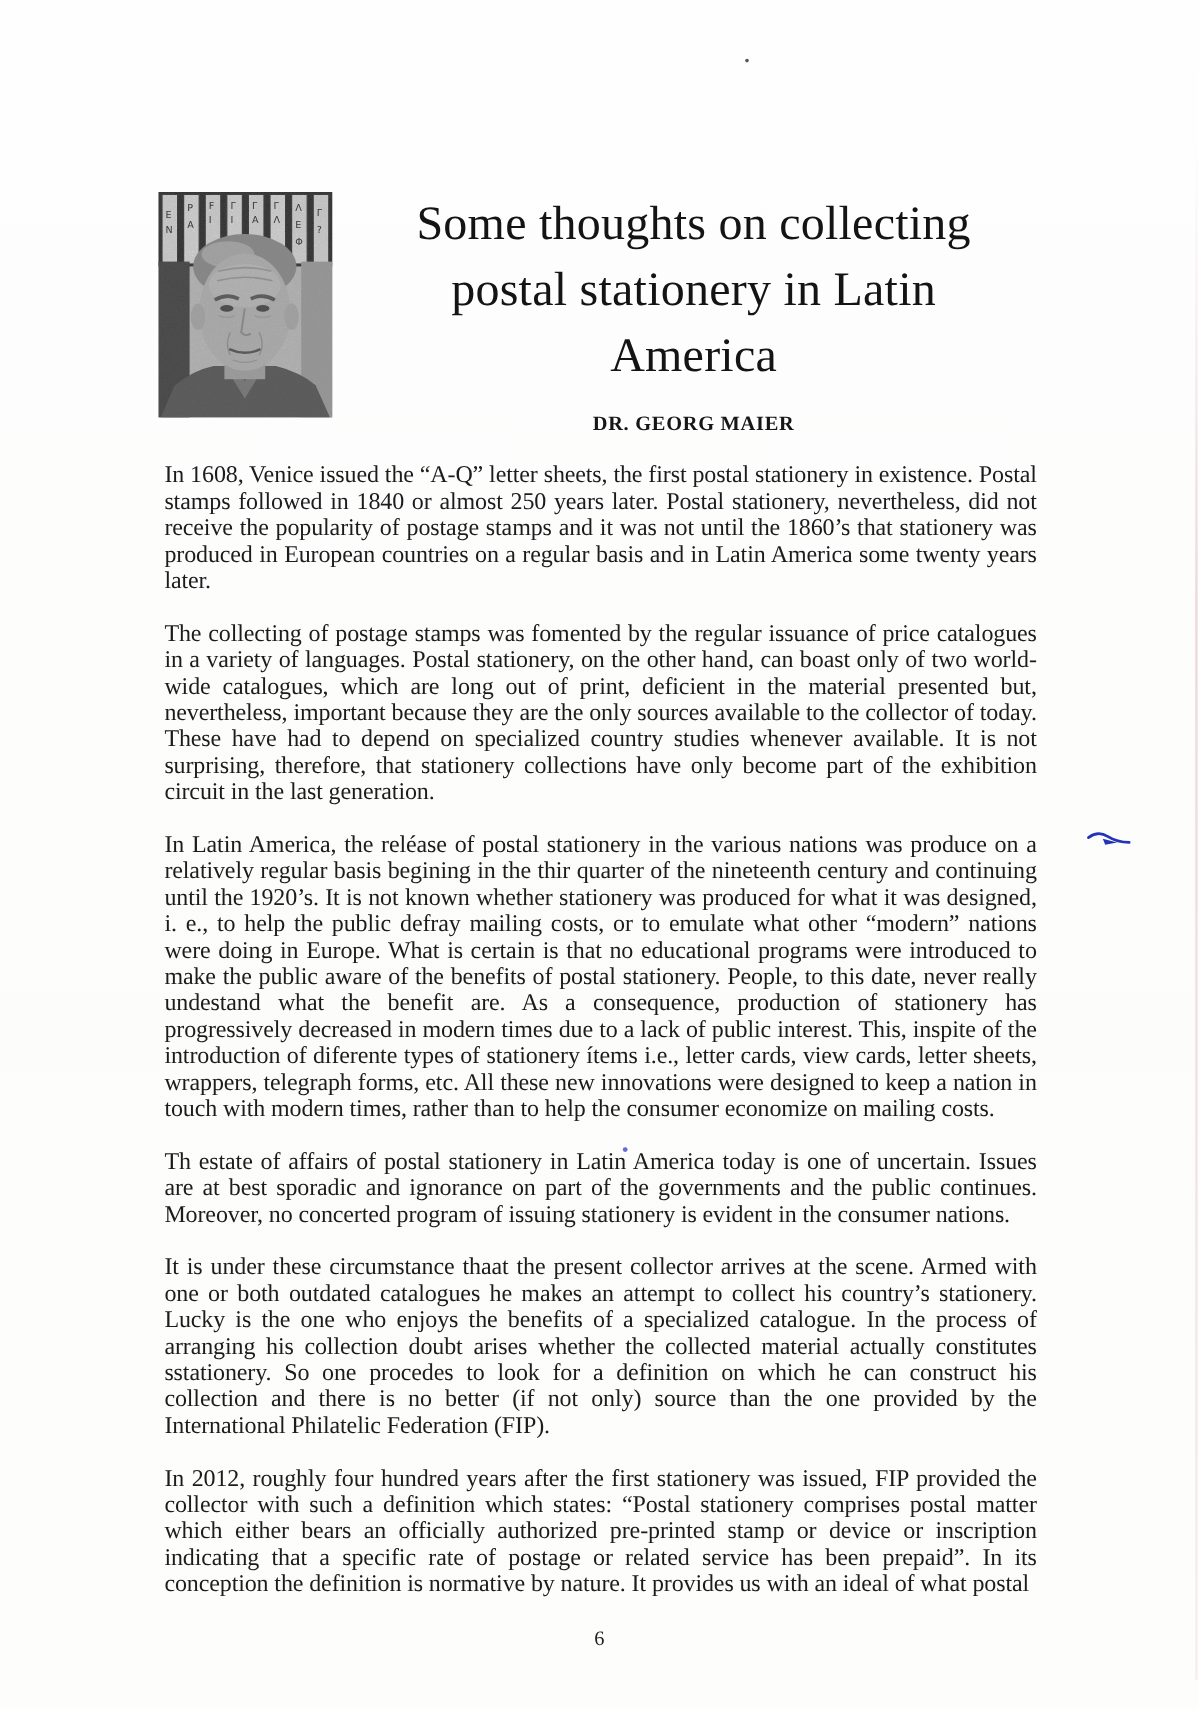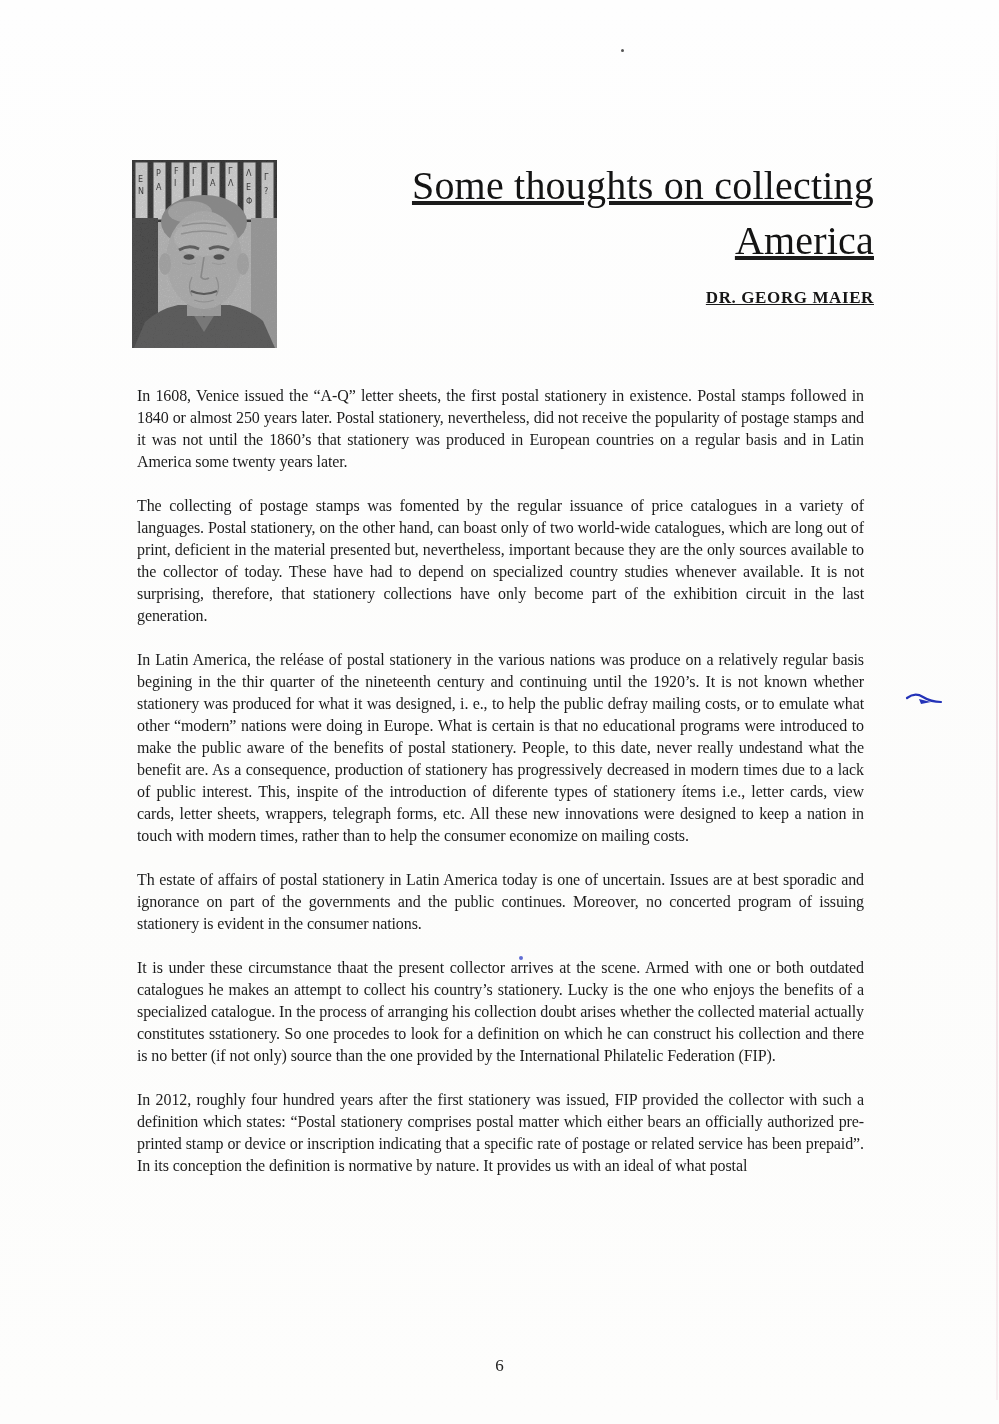--- a/index.html
+++ b/index.html
@@ -18,22 +18,21 @@
   .photo {
     position: absolute;
     left: 132px; top: 160px;
     width: 145px; height: 188px;
   }
   .photo svg { display: block; width: 100%; height: 100%; }
   .title-block {
     position: absolute;
     left: 282px; top: 158px;
     width: 592px;
-    text-align: right;
-    text-decoration: underline;
+    text-align: center;
   }
   .title-line {
     font-size: 40px;
     line-height: 55px;
     font-weight: 400;
     color: #141414;
     letter-spacing: 0.2px;
   }
   .author {
     margin-top: 20px;
@@ -42,21 +41,21 @@
     letter-spacing: 0.6px;
     color: #161616;
   }
   .article {
     position: absolute;
     left: 137px; top: 385px;
     width: 727px;
   }
   .article p {
     margin: 0 0 22px 0;
-    font-size: 16px;
+    font-size: 20px;
     line-height: 22px;
     text-align: justify;
     letter-spacing: -0.1px;
     color: #1c1c1c;
   }
   .page-number {
     position: absolute;
     top: 1356px; left: 0;
     width: 100%;
     text-align: center;
@@ -170,20 +169,21 @@
 
       <path d="M59,131 Q72,137 85,131" stroke="#484848" stroke-width="2" fill="none"></path>
       <path d="M62,140 Q72,144 82,140" stroke="#9a9a9a" stroke-width="1" fill="none"></path>
 
       <rect width="145" height="188" filter="url(#grain)" opacity="0.35"></rect>
     </svg>
   </div>
 
   <div class="title-block">
     <div class="title-line">Some thoughts on collecting</div>
+    <div class="title-line">postal stationery in Latin</div>
     <div class="title-line">America</div>
     <div class="author">DR. GEORG MAIER</div>
   </div>
 
   <div class="article">
     <p>In 1608, Venice issued the “A-Q” letter sheets, the first postal stationery in existence. Postal stamps followed in 1840 or almost 250 years later. Postal stationery, nevertheless, did not receive the popularity of postage stamps and it was not until the 1860’s that stationery was produced in European countries on a regular basis and in Latin America some twenty years later.</p>
     <p>The collecting of postage stamps was fomented by the regular issuance of price catalogues in a variety of languages. Postal stationery, on the other hand, can boast only of two world-wide catalogues, which are long out of print, deficient in the material presented but, nevertheless, important because they are the only sources available to the collector of today. These have had to depend on specialized country studies whenever available. It is not surprising, therefore, that stationery collections have only become part of the exhibition circuit in the last generation.</p>
     <p>In Latin America, the reléase of postal stationery in the various nations was produce on a relatively regular basis begining in the thir quarter of the nineteenth century and continuing until the 1920’s. It is not known whether stationery was produced for what it was designed, i. e., to help the public defray mailing costs, or to emulate what other “modern” nations were doing in Europe. What is certain is that no educational programs were introduced to make the public aware of the benefits of postal stationery. People, to this date, never really undestand what the benefit are. As a consequence, production of stationery has progressively decreased in modern times due to a lack of public interest. This, inspite of the introduction of diferente types of stationery ítems i.e., letter cards, view cards, letter sheets, wrappers, telegraph forms, etc. All these new innovations were designed to keep a nation in touch with modern times, rather than to help the consumer economize on mailing costs.</p>
     <p>Th estate of affairs of postal stationery in Latin America today is one of uncertain. Issues are at best sporadic and ignorance on part of the governments and the public continues. Moreover, no concerted program of issuing stationery is evident in the consumer nations.</p>
     <p>It is under these circumstance thaat the present collector arrives at the scene. Armed with one or both outdated catalogues he makes an attempt to collect his country’s stationery. Lucky is the one who enjoys the benefits of a specialized catalogue. In the process of arranging his collection doubt arises whether the collected material actually constitutes sstationery. So one procedes to look for a definition on which he can construct his collection and there is no better (if not only) source than the one provided by the International Philatelic Federation (FIP).</p>

